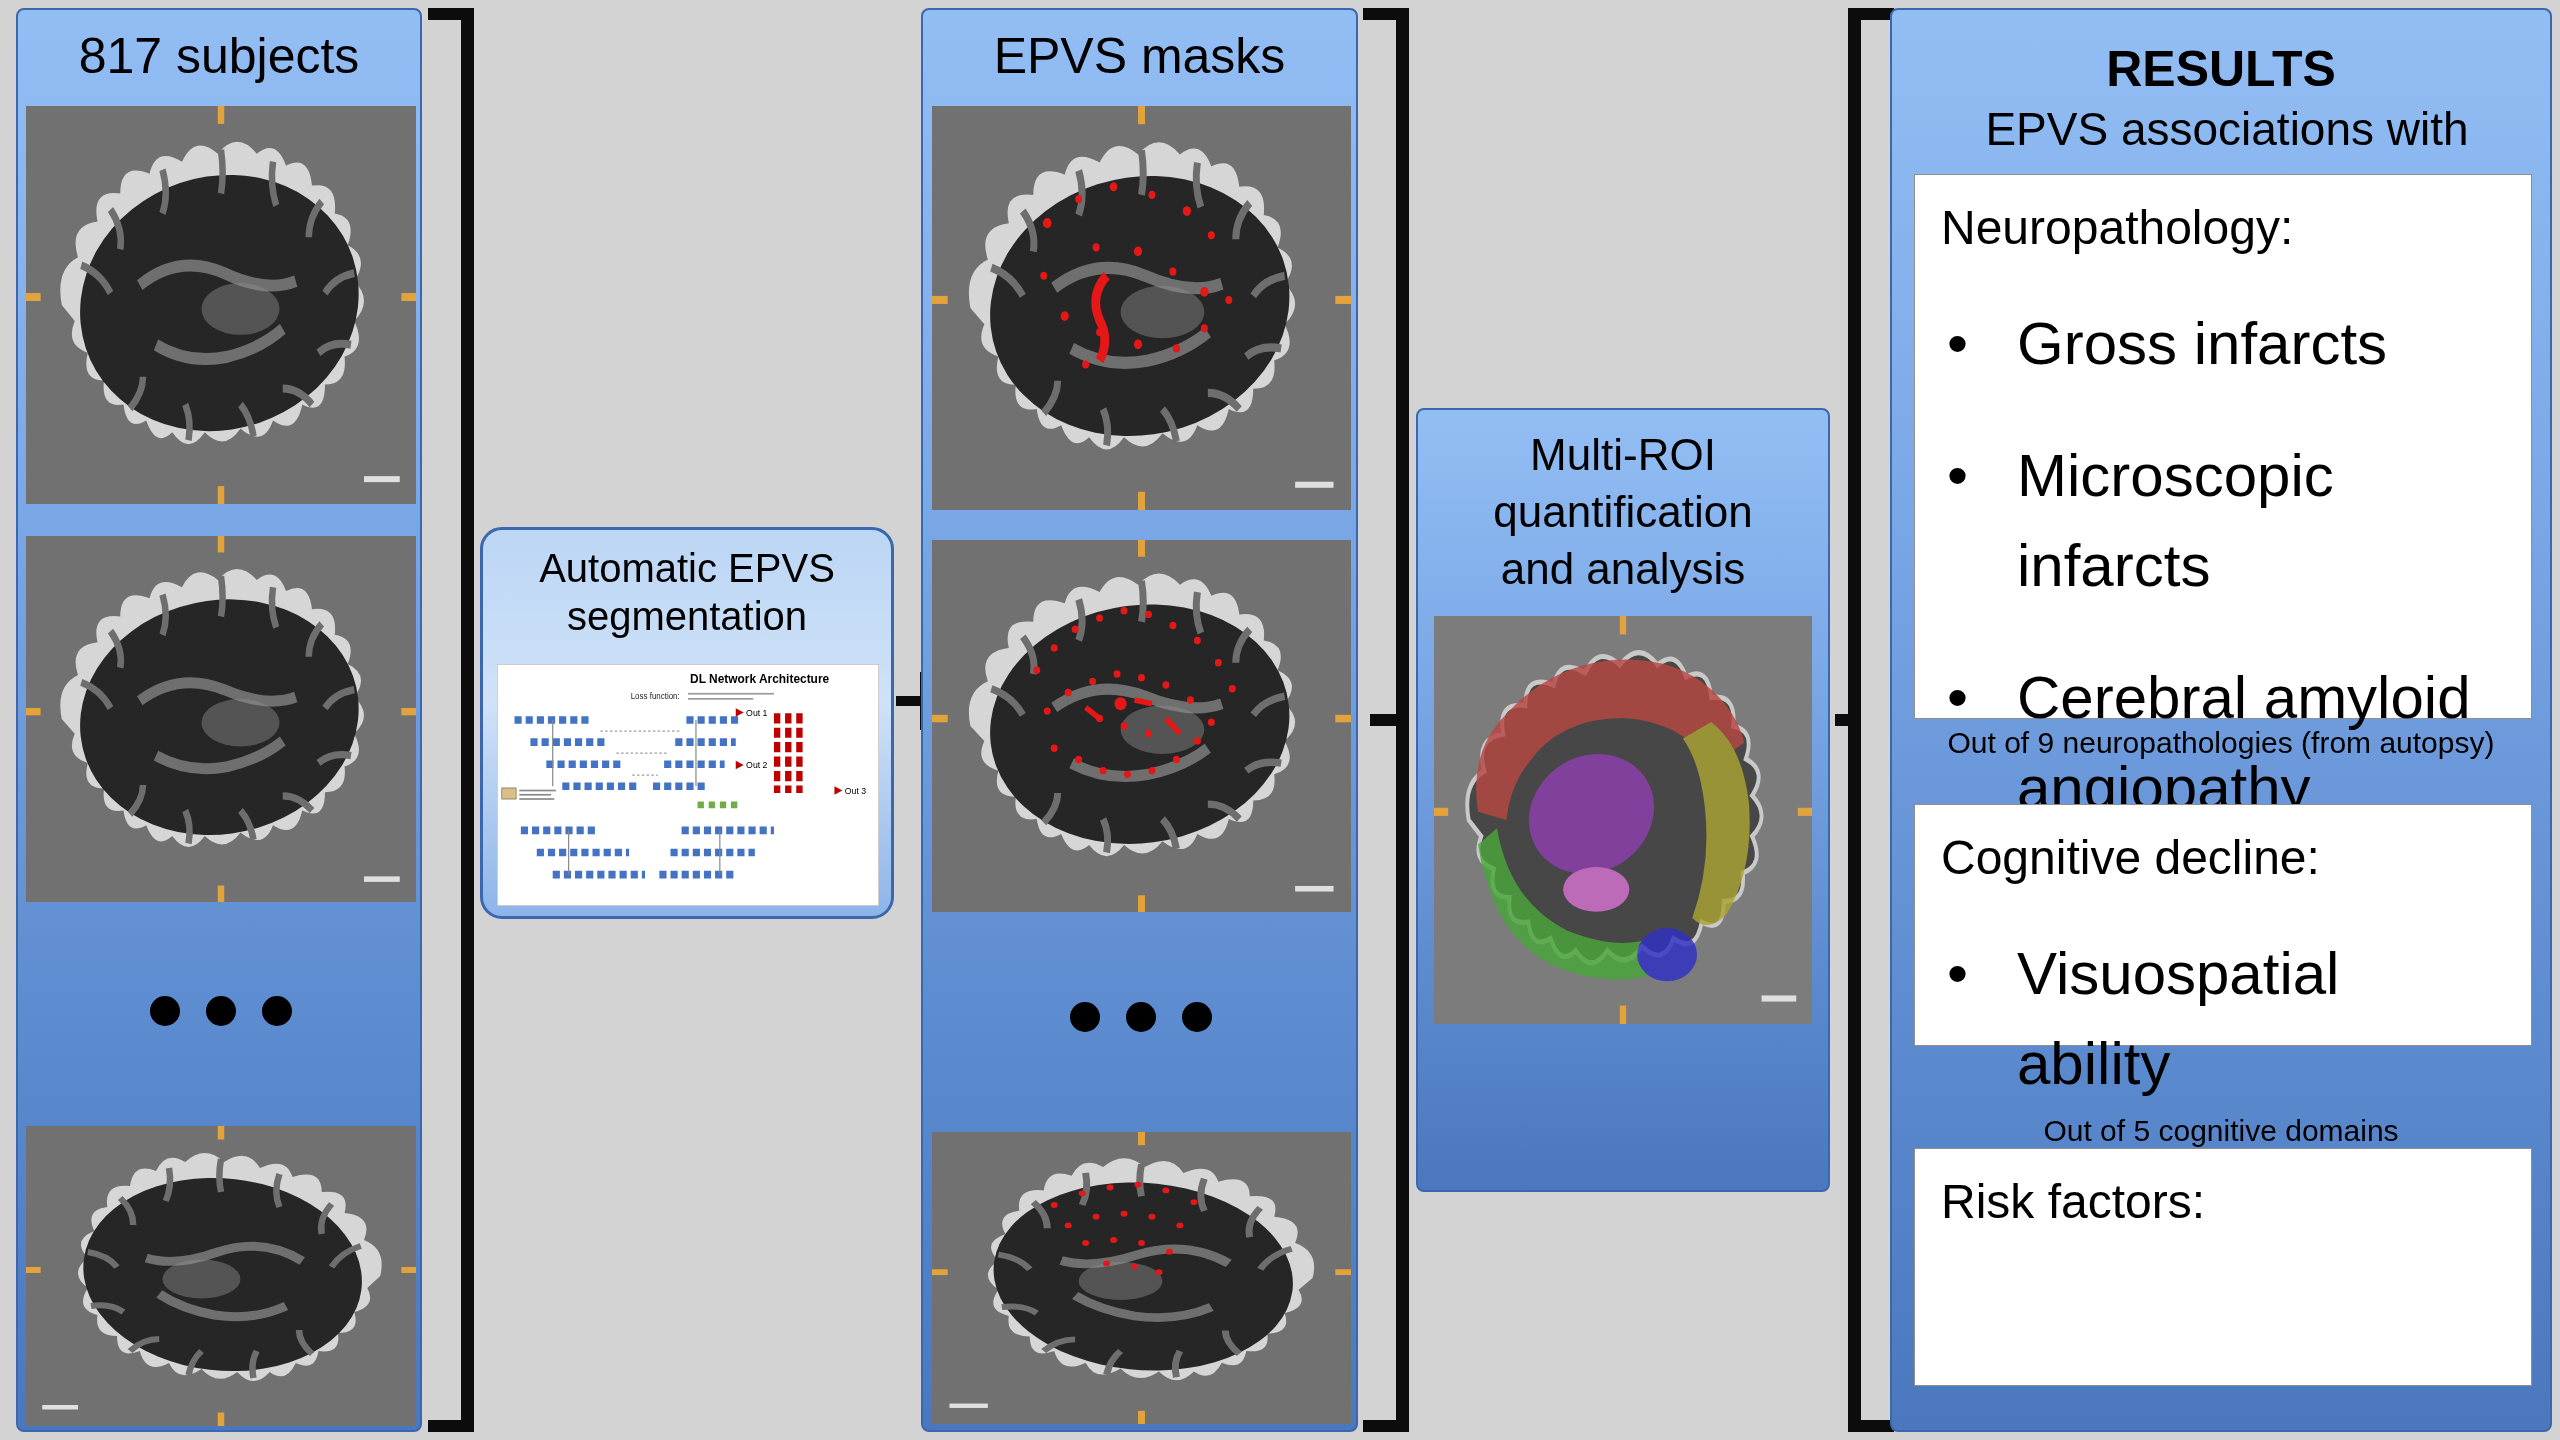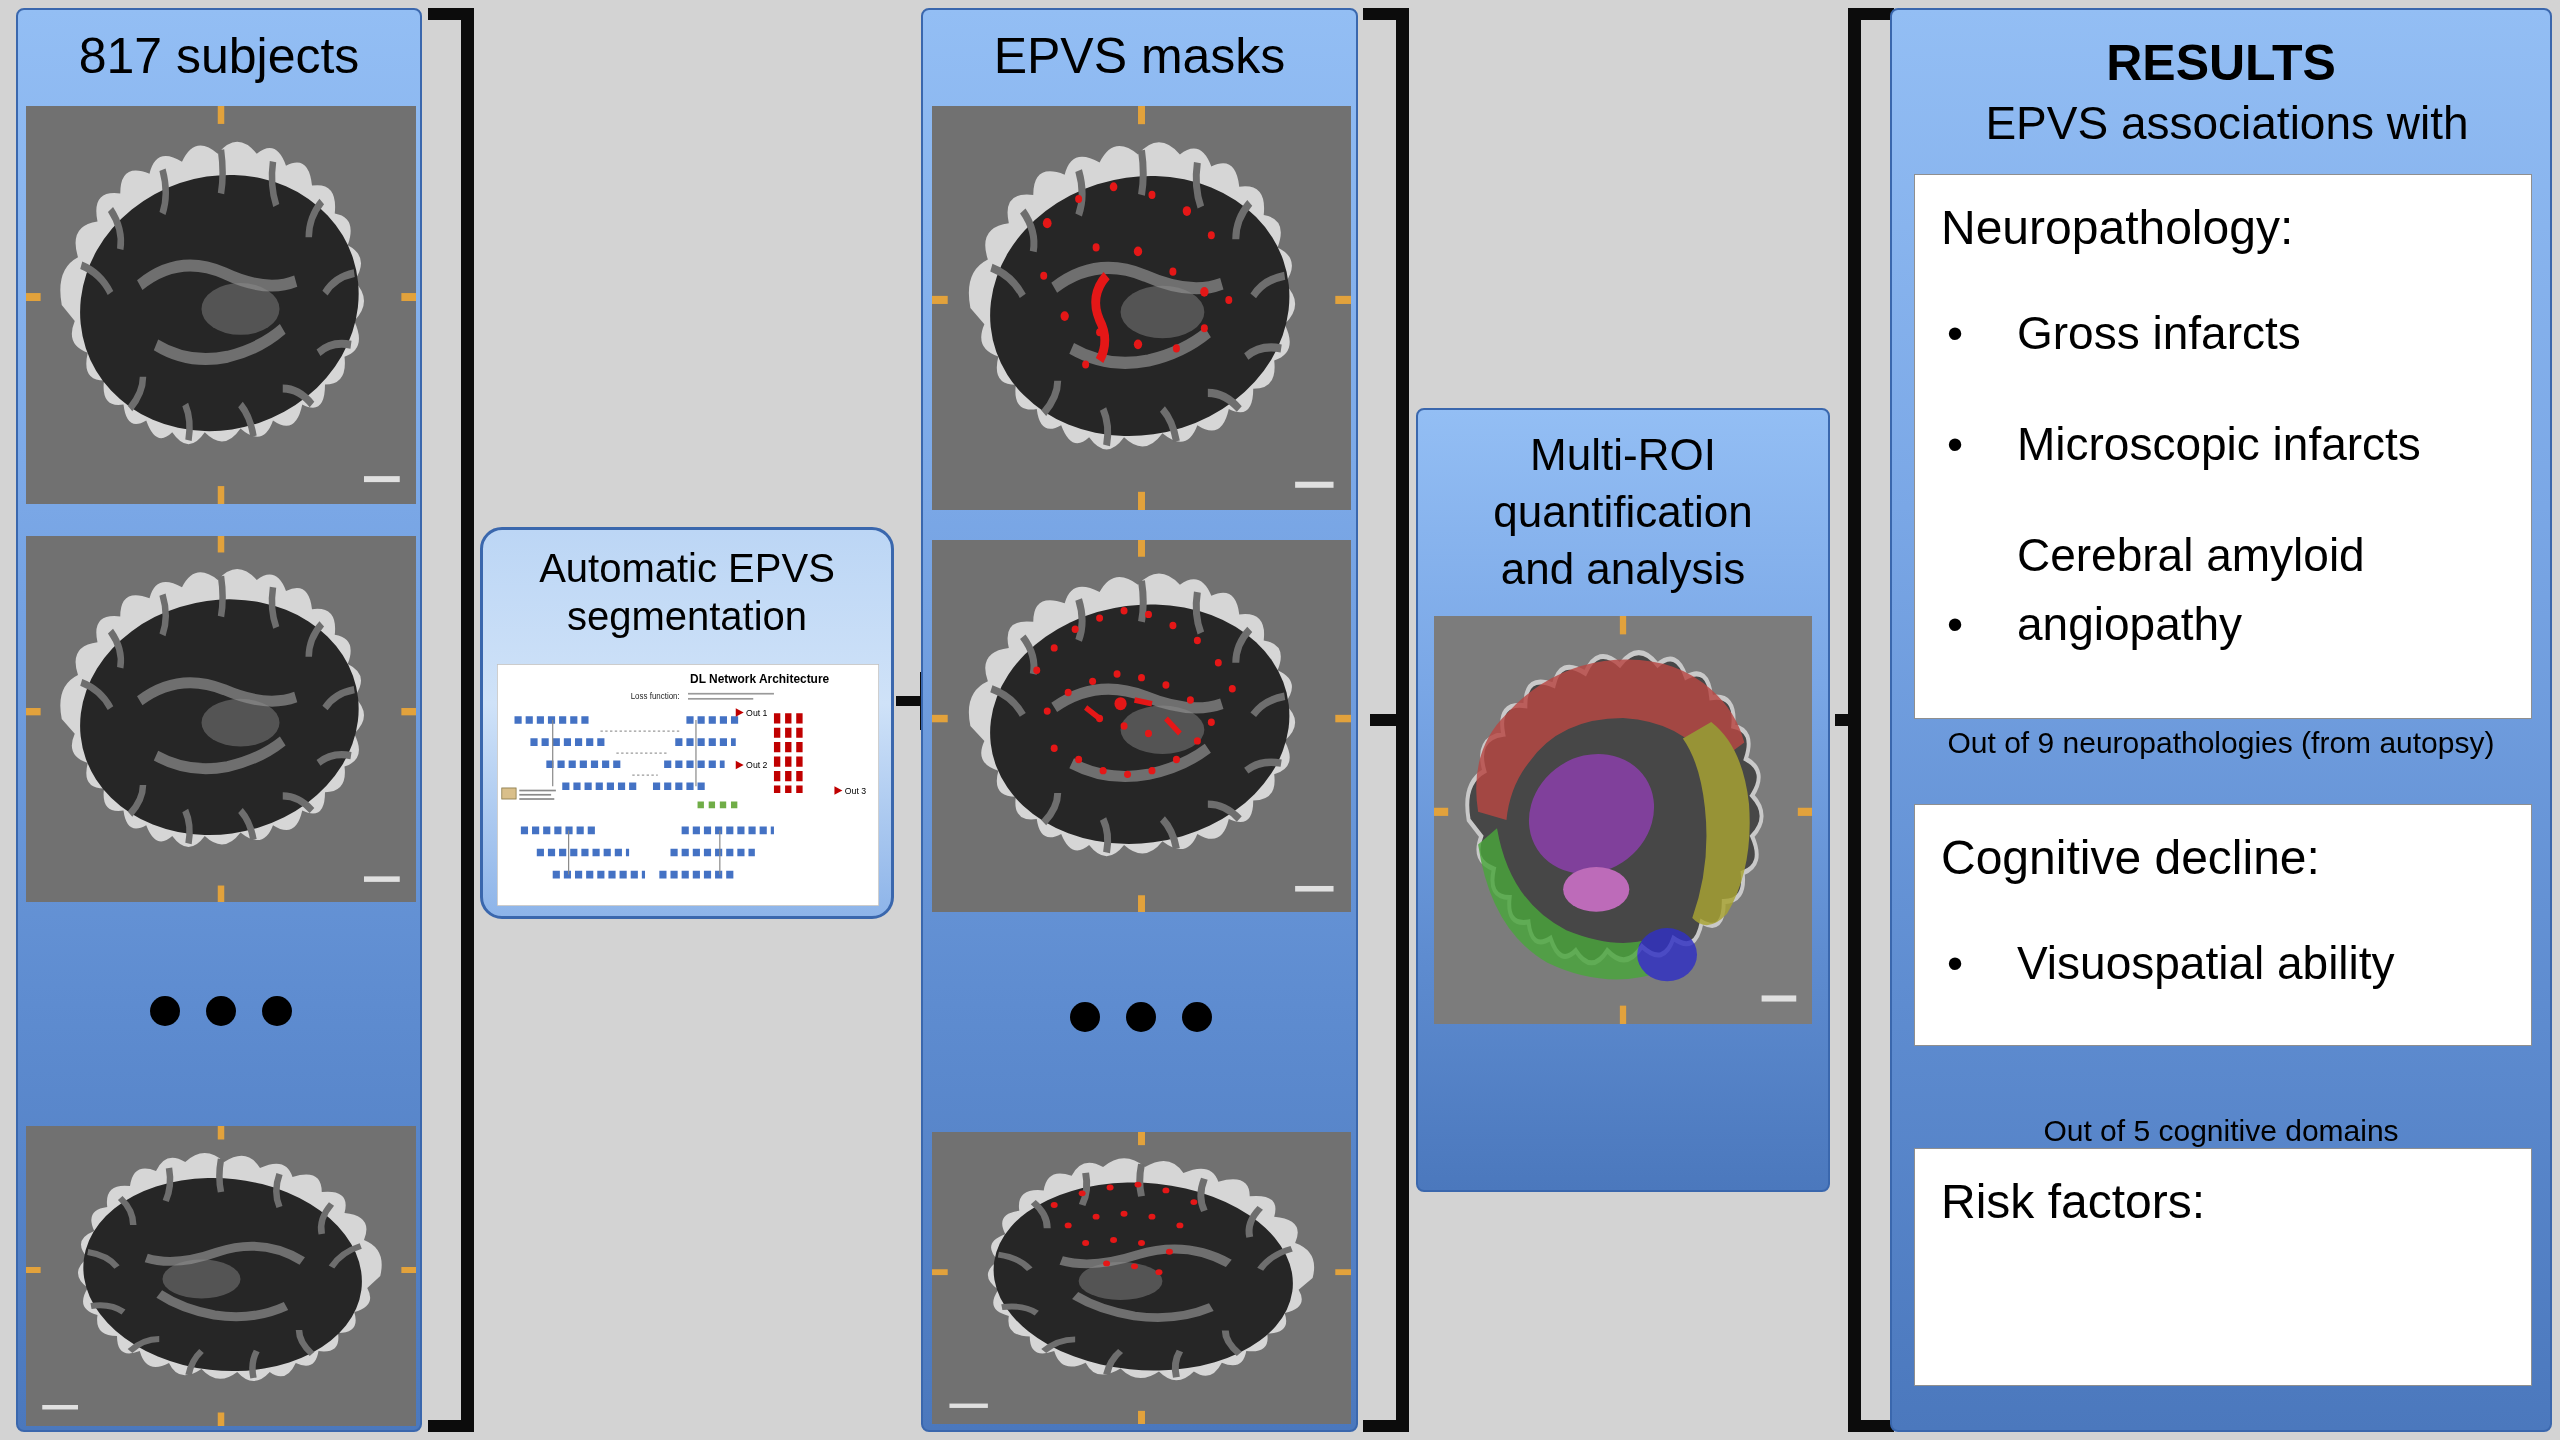--- a/index.html
+++ b/index.html
@@ -62,32 +62,32 @@
   #seg-box .seg-title{text-align:center;padding-top:14px;font-size:40px;line-height:1.2;}
   #seg-box .arch{position:absolute;left:14px;top:134px;width:382px;height:242px;background:#fff;}
   #seg-box .arch svg{width:100%;height:100%;display:block;}
 
   
   #panel-roi .panel-title{font-size:44px;line-height:1.3;padding-top:16px;}
   #panel-roi .roi-img{position:absolute;left:16px;top:206px;width:378px;height:408px;background:#7c7c7c;}
   #panel-roi .roi-img svg{width:100%;height:100%;display:block;}
 
   
-  .results-header{text-align:center;padding-top:22px;line-height:1.25;}
+  .results-header{text-align:center;padding-top:28px;line-height:1.25;}
   .results-header .r-title{font-size:50px;font-weight:bold;}
   .results-header .r-sub{font-size:46px;margin-left:12px;}
   .res-box{
     position:absolute;left:22px;width:618px;background:#fff;border:1px solid #8f8f8f;
     box-sizing:border-box;padding:24px 26px;margin-top:12px;
   }
   #res-box1{top:152px;height:545px;}
   #res-box2{top:782px;height:242px;}
   #res-box3{top:1126px;height:238px;}
   .res-heading{font-size:48px;line-height:1.2;}
-  .bullet{display:flex;margin-top:42px;font-size:46px;line-height:1.5;align-items:flex-end;}
+  .bullet{display:flex;margin-top:42px;font-size:60px;line-height:1.5;}
   .bullet .b-dot{width:70px;flex:0 0 70px;padding-left:6px;}
   .bullet .b-dot::before{content:"\2022";}
   .bullet .b-text{flex:1;}
   .res-caption{position:absolute;left:0;width:100%;text-align:center;font-size:30px;}
   #res-cap1{top:716px;}
   #res-cap2{top:1104px;}
 </style>
 </head>
 <body>
 

